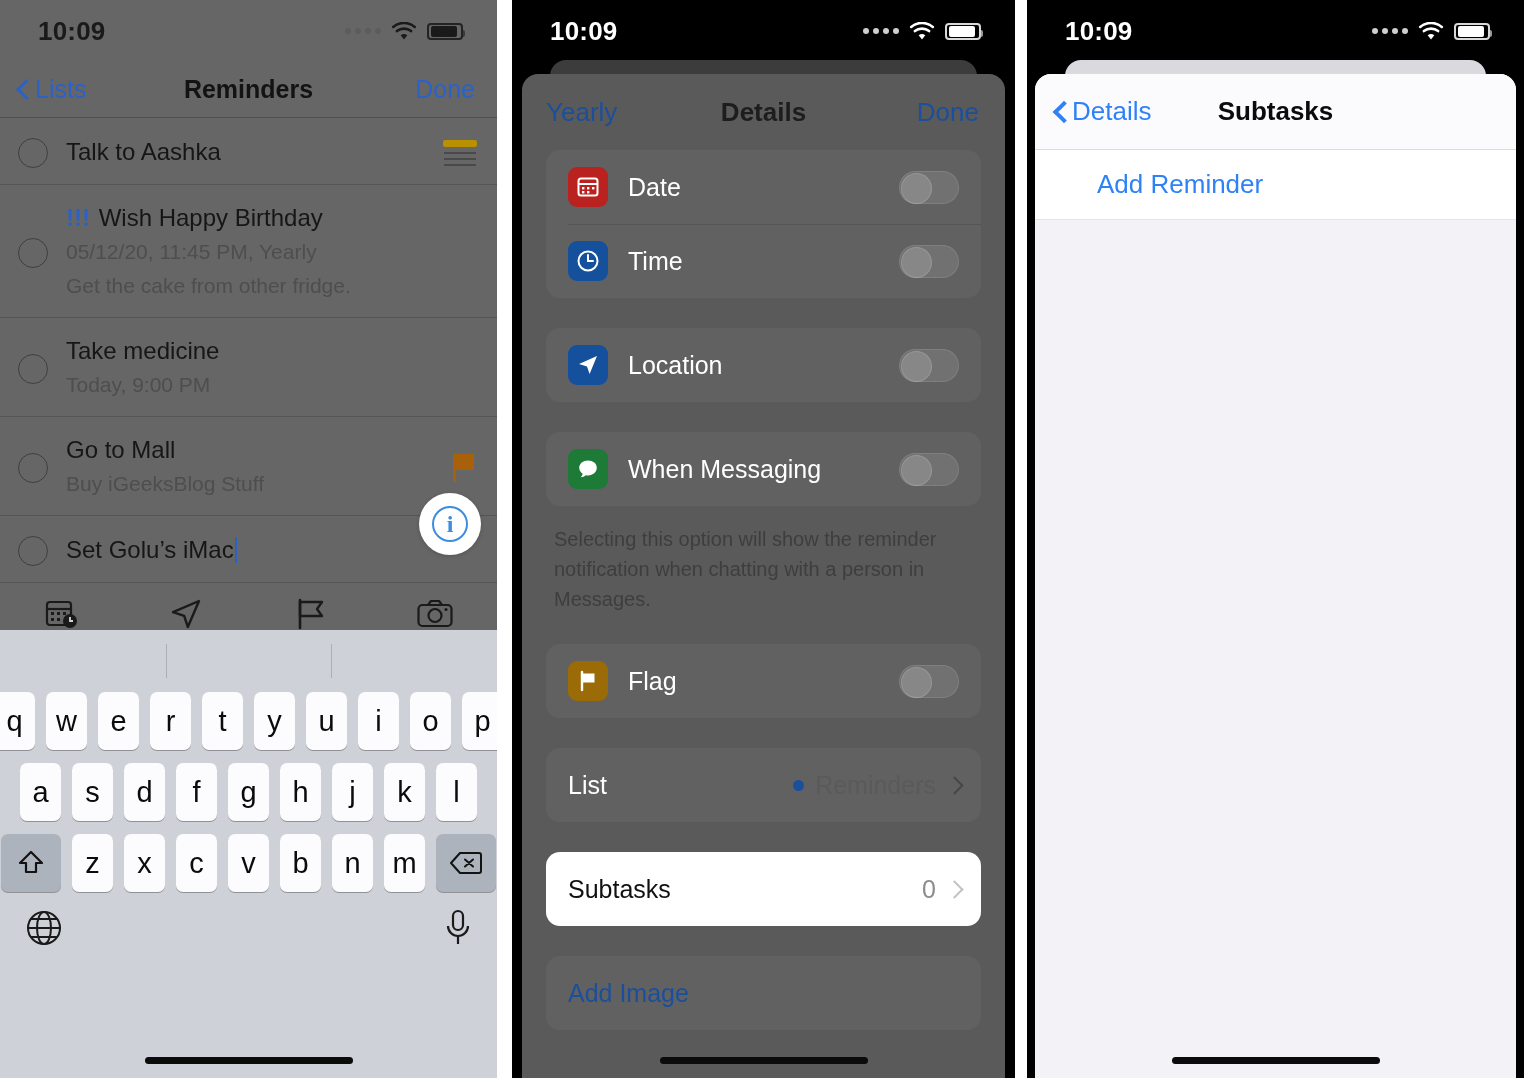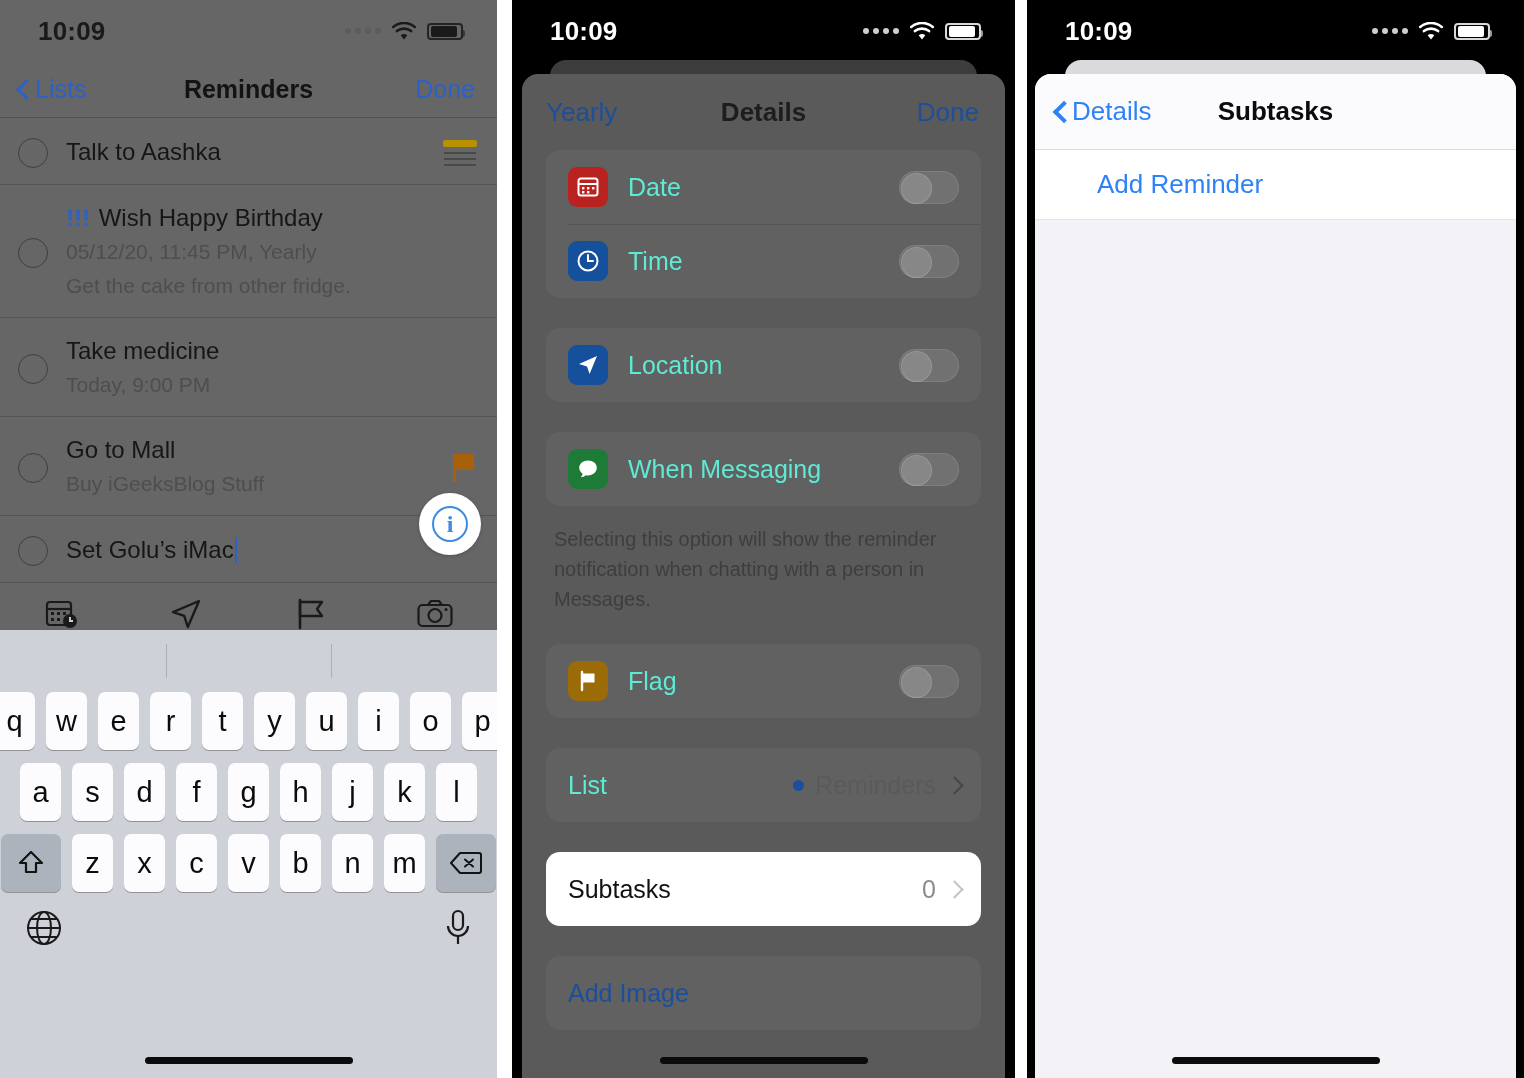--- a/index.html
+++ b/index.html
@@ -211,21 +211,21 @@
     position:relative;
   }
   .srow + .srow::before {
     content:""; position:absolute; left:22px; right:0; top:0; height:1px; background: rgba(0,0,0,.12);
   }
   .srow .sico {
     width: 40px; height: 40px; border-radius: 9px;
     display:flex; align-items:center; justify-content:center;
     margin-right: 20px; flex:0 0 auto;
   }
-  .srow .slabel { font-size: 25px; color:#5eead4; flex:1 1 auto; }
+  .srow .slabel { font-size: 25px; color:#ffffff; flex:1 1 auto; }
   .srow .svalue { font-size: 25px; color:#5a5a5a; margin-right: 12px; }
   .srow .sdot { width:11px;height:11px;border-radius:50%;background:#1b4f9c;margin-right:11px; }
   .toggle {
     width: 60px; height: 33px; border-radius: 17px;
     background: rgba(255,255,255,.10);
     border: 1px solid rgba(255,255,255,.10);
     position:relative; flex:0 0 auto;
   }
   .toggle .knob {
     position:absolute; left: 1px; top: 1px;

